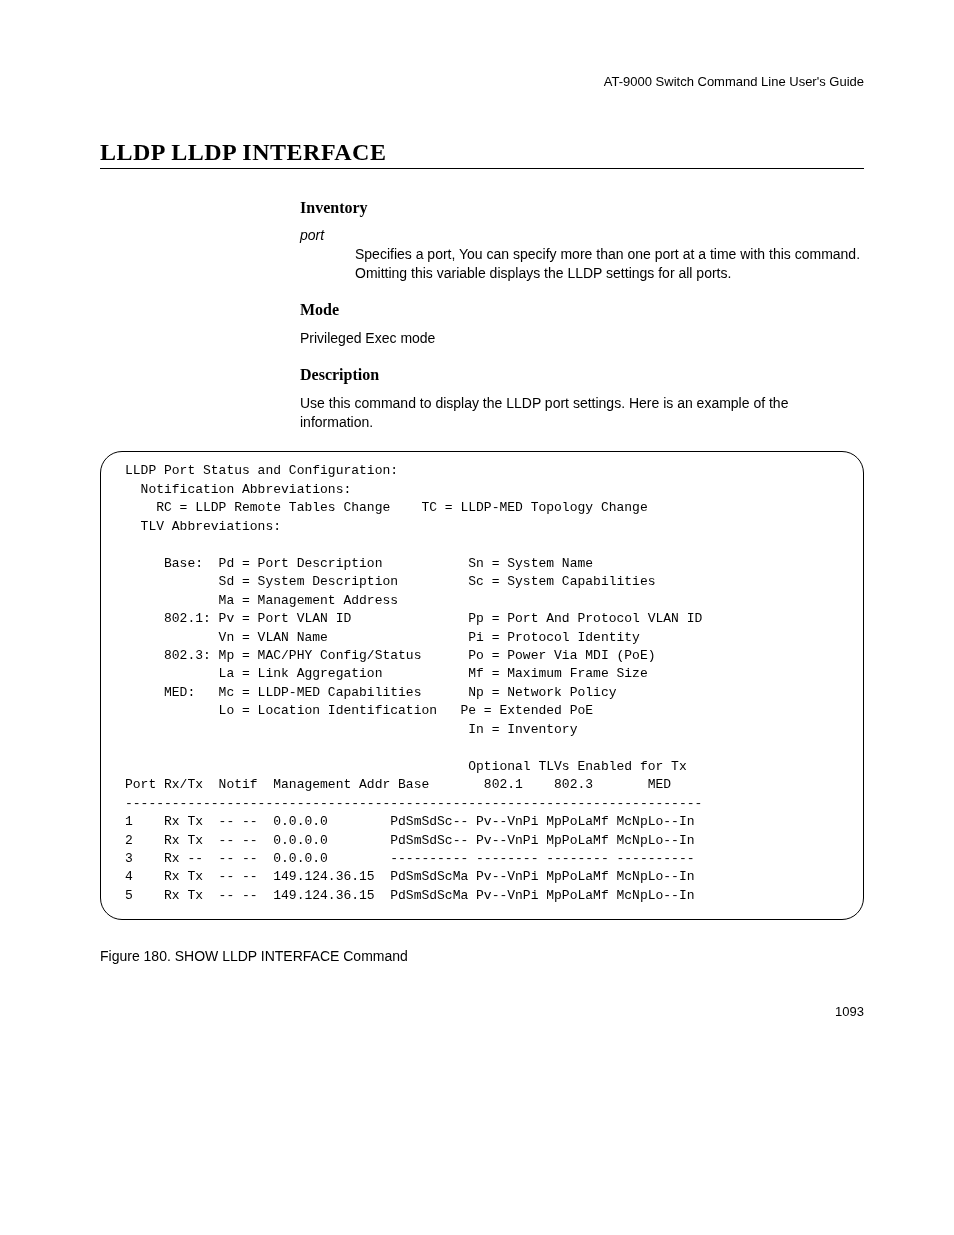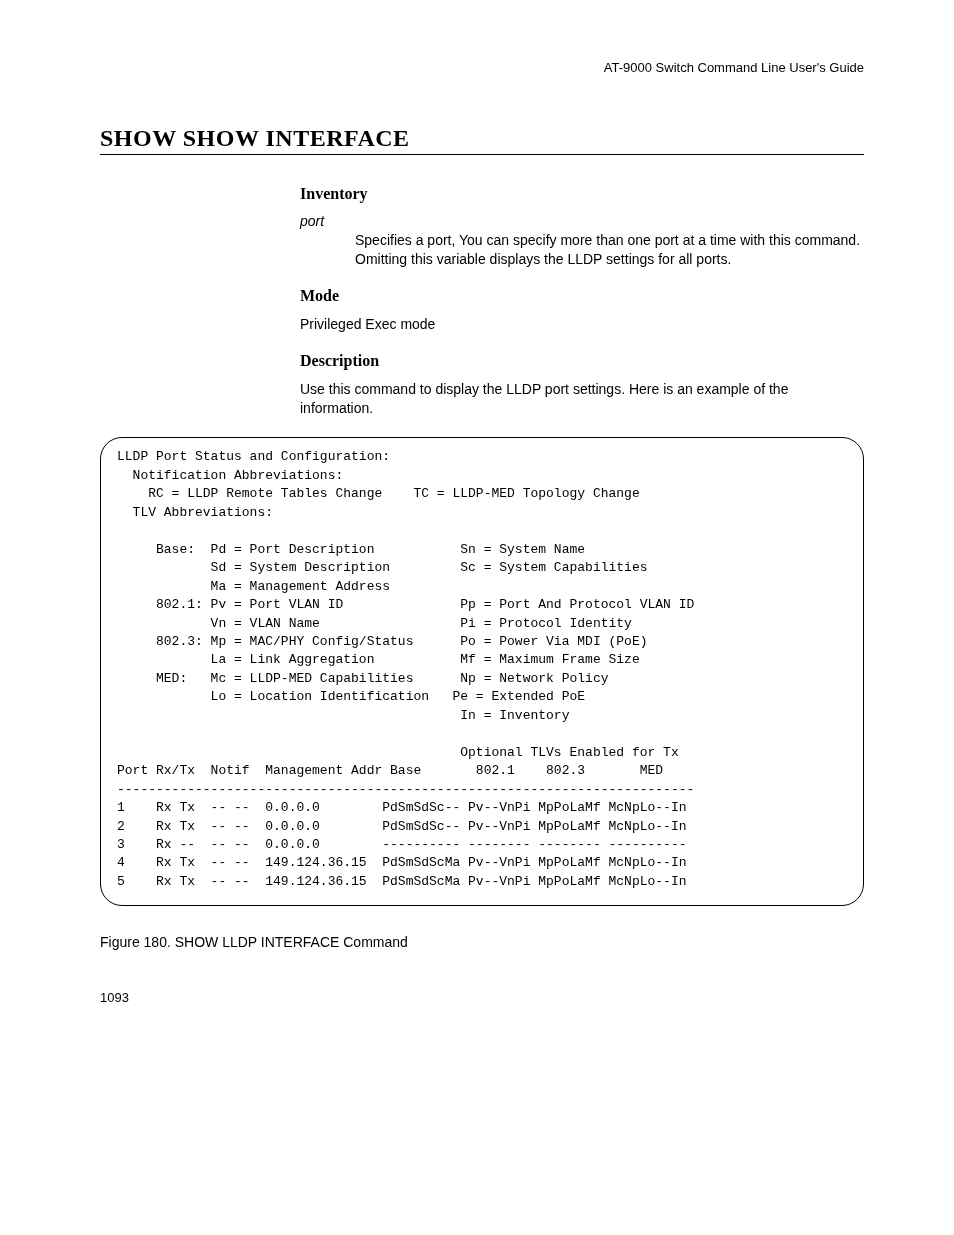--- a/index.html
+++ b/index.html
@@ -7,20 +7,21 @@
     padding: 0;
     background: #fff;
     font-family: Arial, Helvetica, sans-serif;
     color: #000;
     width: 954px;
   }
   .page {
     padding: 60px 90px 40px 100px;
     box-sizing: border-box;
     width: 954px;
+    margin-top: 14px;
   }
   .header-guide {
     text-align: right;
     font-size: 13px;
     margin-bottom: 50px;
   }
   .command-title {
     font-family: "Times New Roman", Times, serif;
     font-weight: bold;
     font-size: 24px;
@@ -59,46 +60,46 @@
   }
   .body-text {
     font-size: 14px;
     line-height: 1.35;
     margin-top: 4px;
   }
   .terminal-box {
     margin-top: 20px;
     border: 1px solid #000;
     border-radius: 22px;
-    padding: 10px 16px 14px 16px;
+    padding: 10px 16px 14px 24px;
     font-family: "Courier New", Courier, monospace;
     font-size: 13px;
     line-height: 1.42;
     white-space: pre;
     overflow: hidden;
   }
   .figure-caption {
     text-align: left;
     font-size: 14px;
     margin-top: 28px;
   }
   .page-number {
-    text-align: left;
+    text-align: right;
     font-size: 13px;
     margin-top: 40px;
   }
 </style>
 </head>
 <body>
 
 <div class="page">
 
   <div class="header-guide">AT-9000 Switch Command Line User's Guide</div>
 
-  <div class="command-title">SHOW SHOW INTERFACE</div>
+  <div class="command-title">LLDP LLDP INTERFACE</div>
 
   <div class="content">
 
 
     <div class="section-heading">Inventory</div>
     <div class="param-name">port</div>
     <div class="param-desc">Specifies a port, You can specify more than one port at a time with this command. Omitting this variable displays the LLDP settings for all ports.</div>
 
     <div class="section-heading">Mode</div>
     <div class="body-text">Privileged Exec mode</div>

